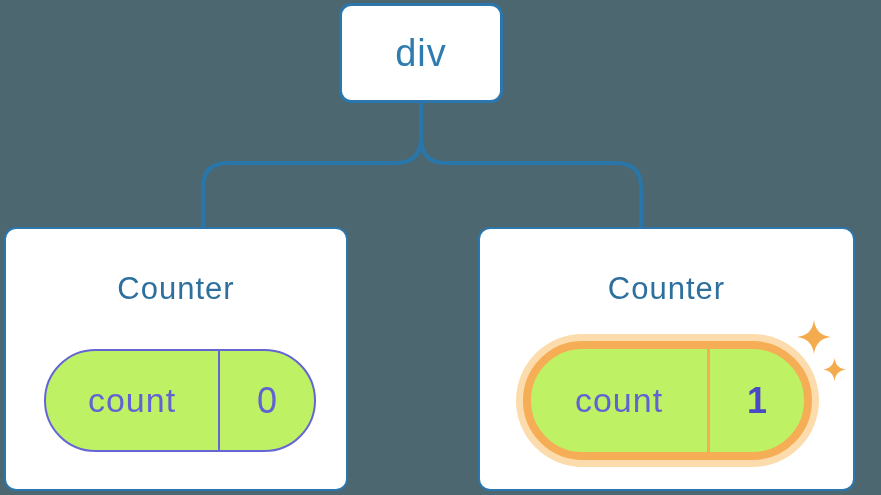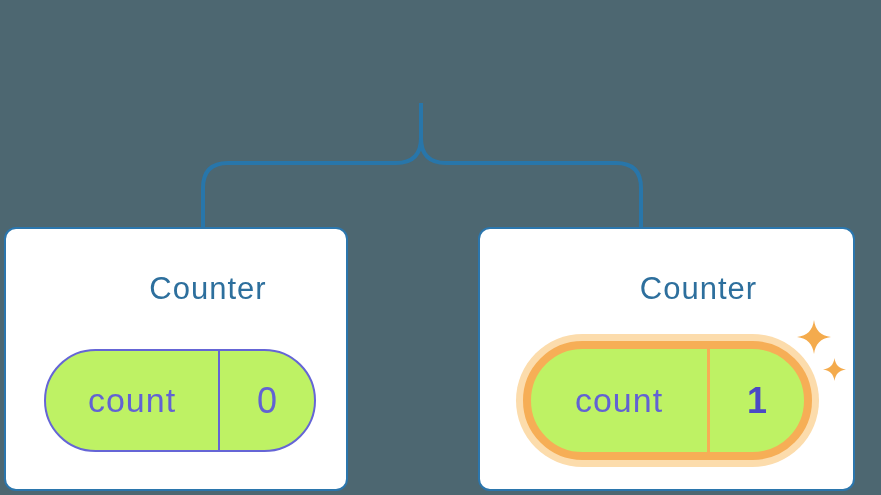--- a/index.html
+++ b/index.html
@@ -26,21 +26,21 @@
   }
   .card{
     position:absolute; top:227px; height:264px; box-sizing:border-box;
     background:var(--node-fill); border:2px solid var(--blue-border);
     border-radius:12px;
   }
   .card.left{left:4px; width:344px;}
   .card.right{left:478px; width:377px;}
   .card-title{
     position:absolute; top:42px; left:0; width:100%; text-align:center;
-    font-size:31px; font-weight:500; letter-spacing:1px; color:var(--title-text);padding-left:32px;
+    font-size:31px; font-weight:500; letter-spacing:1px; color:var(--title-text);
   }
   .pill{
     position:absolute; display:flex; box-sizing:border-box;
     border-radius:999px; background:#bef264; overflow:hidden;
   }
   .pill.plain{
     left:38px; top:120px; width:272px; height:103px;
     border:2px solid var(--purple-border);
   }
   .pill.hl{
@@ -64,20 +64,23 @@
 </head>
 <body>
 
 <div class="canvas">
 
   <svg class="edges" width="881" height="495" viewBox="0 0 881 495" aria-hidden="true">
     <path d="M421 103 L421 138 Q421 163 396 163 L228 163 Q203 163 203 188 L203 227" fill="none" style="stroke:var(--blue-line)" stroke-width="4"></path>
     <path d="M421 103 L421 138 Q421 163 446 163 L616 163 Q641 163 641 188 L641 227" fill="none" style="stroke:var(--blue-line)" stroke-width="4"></path>
   </svg>
 
+  <div class="node-root">
+    <span class="label">div</span>
+  </div>
 
   <div class="card left">
     <div class="card-title">Counter</div>
     <div class="pill plain">
       <div class="pill-key">count</div>
       <div class="pill-val">0</div>
     </div>
   </div>
 
   <div class="card right">

